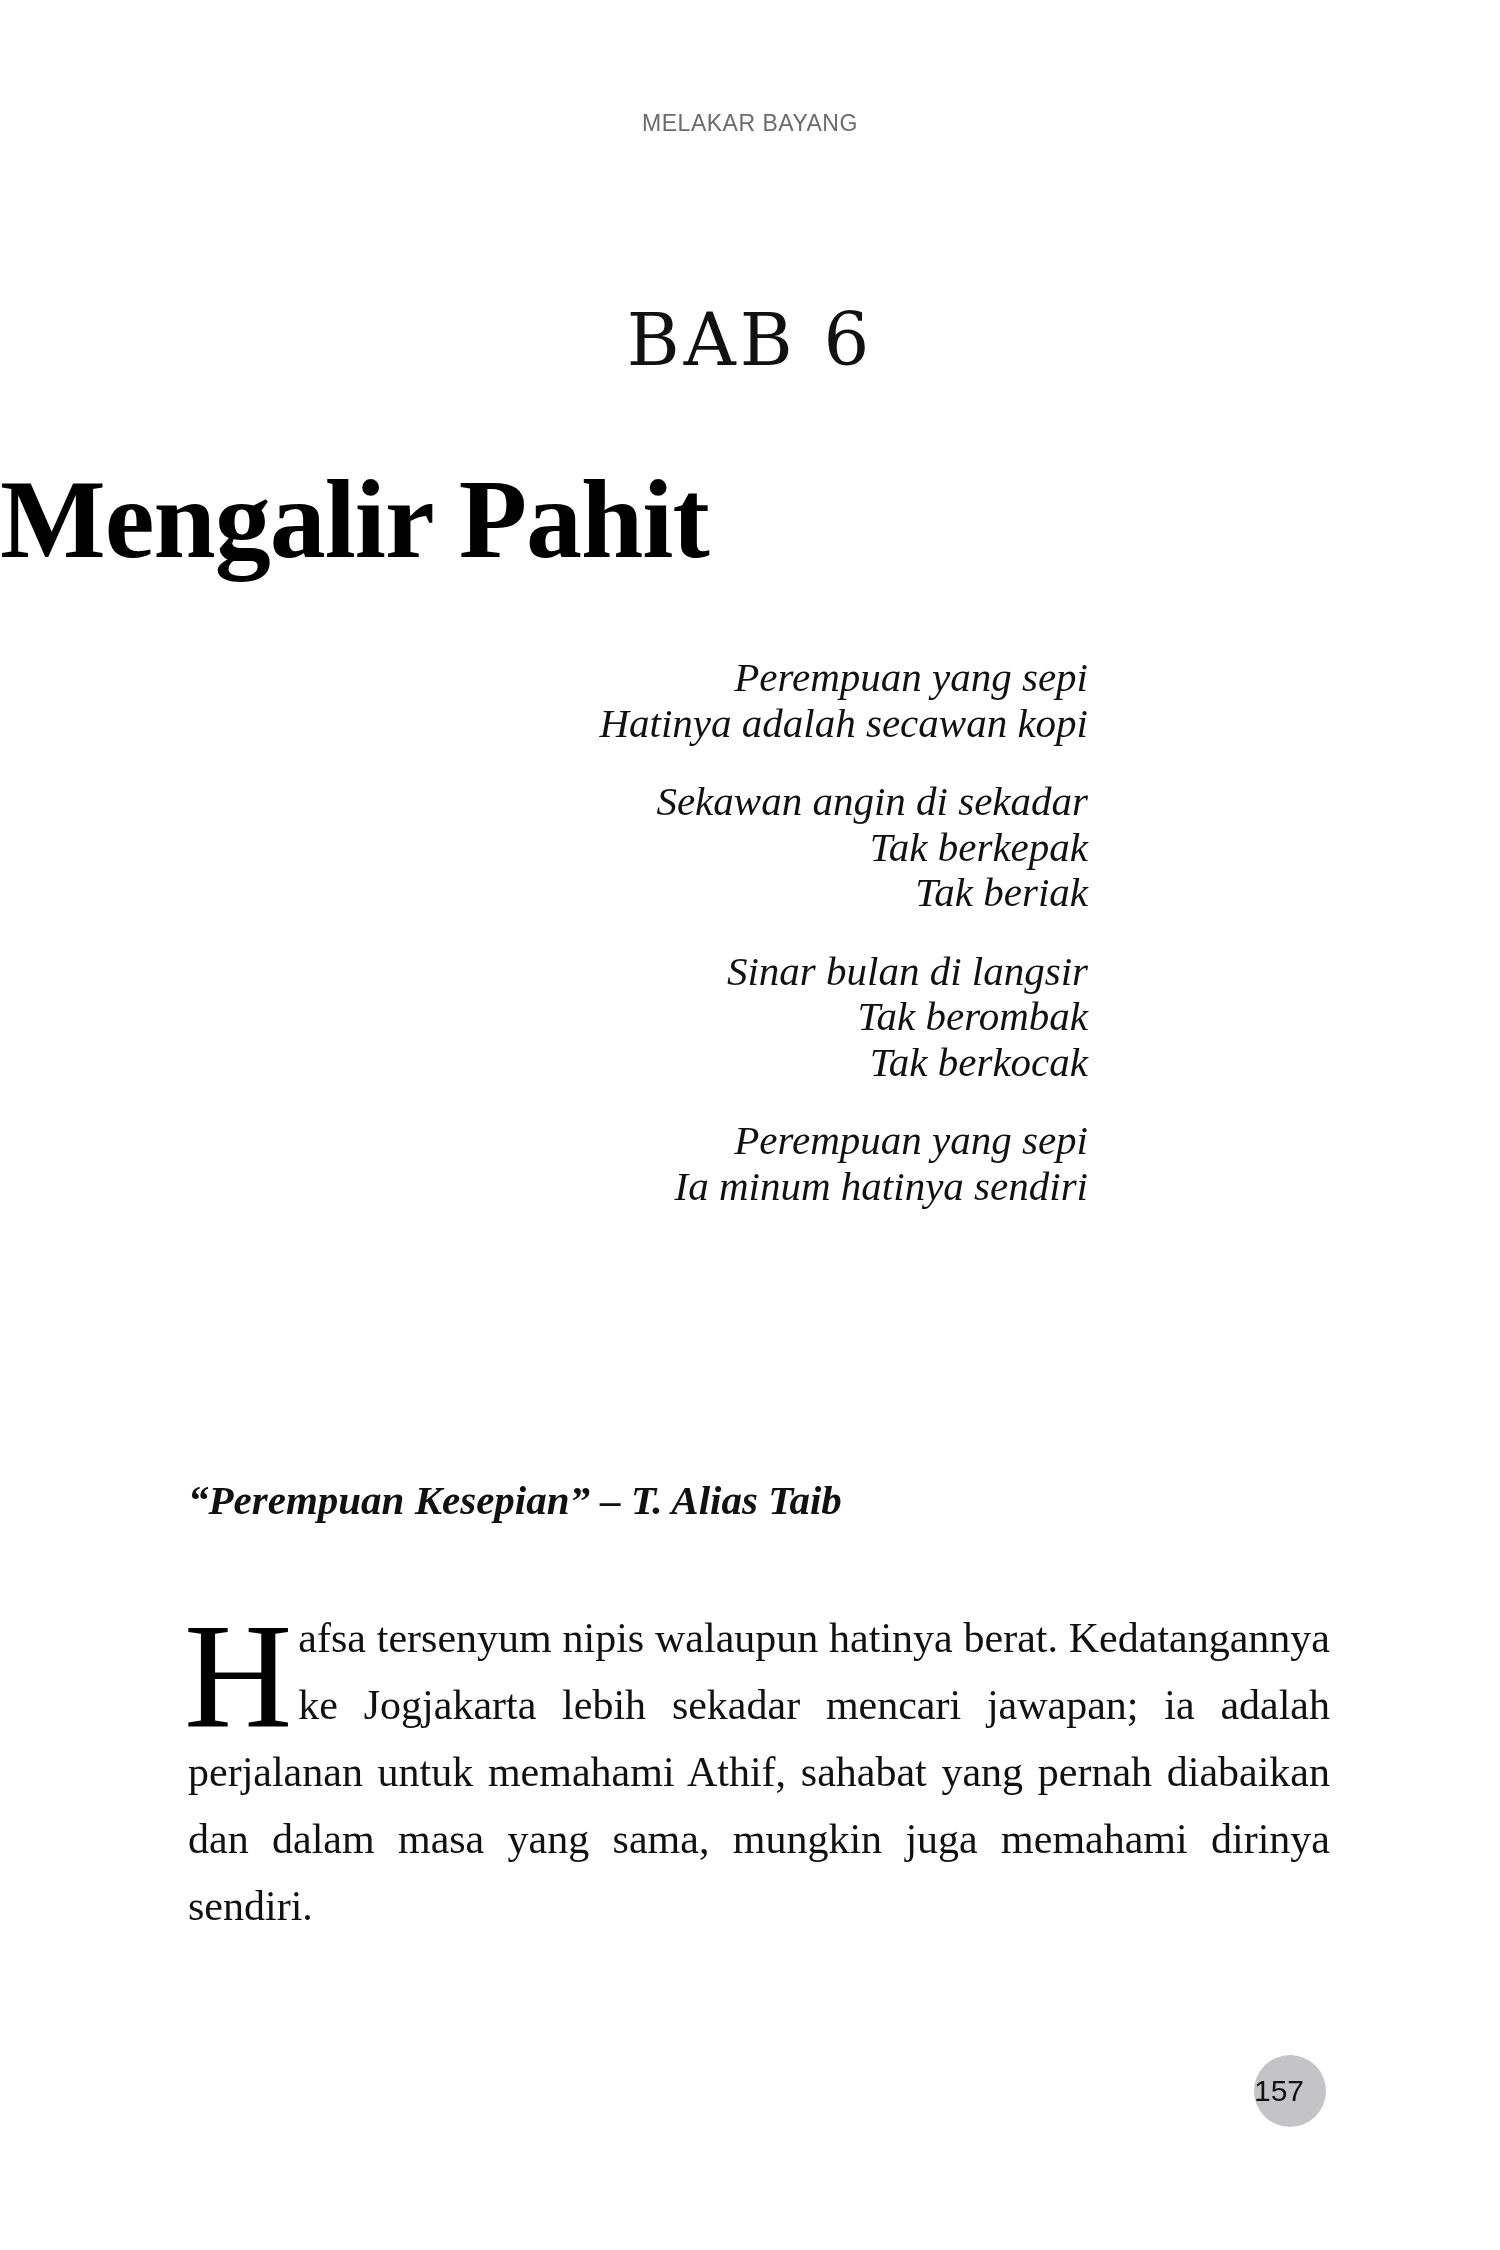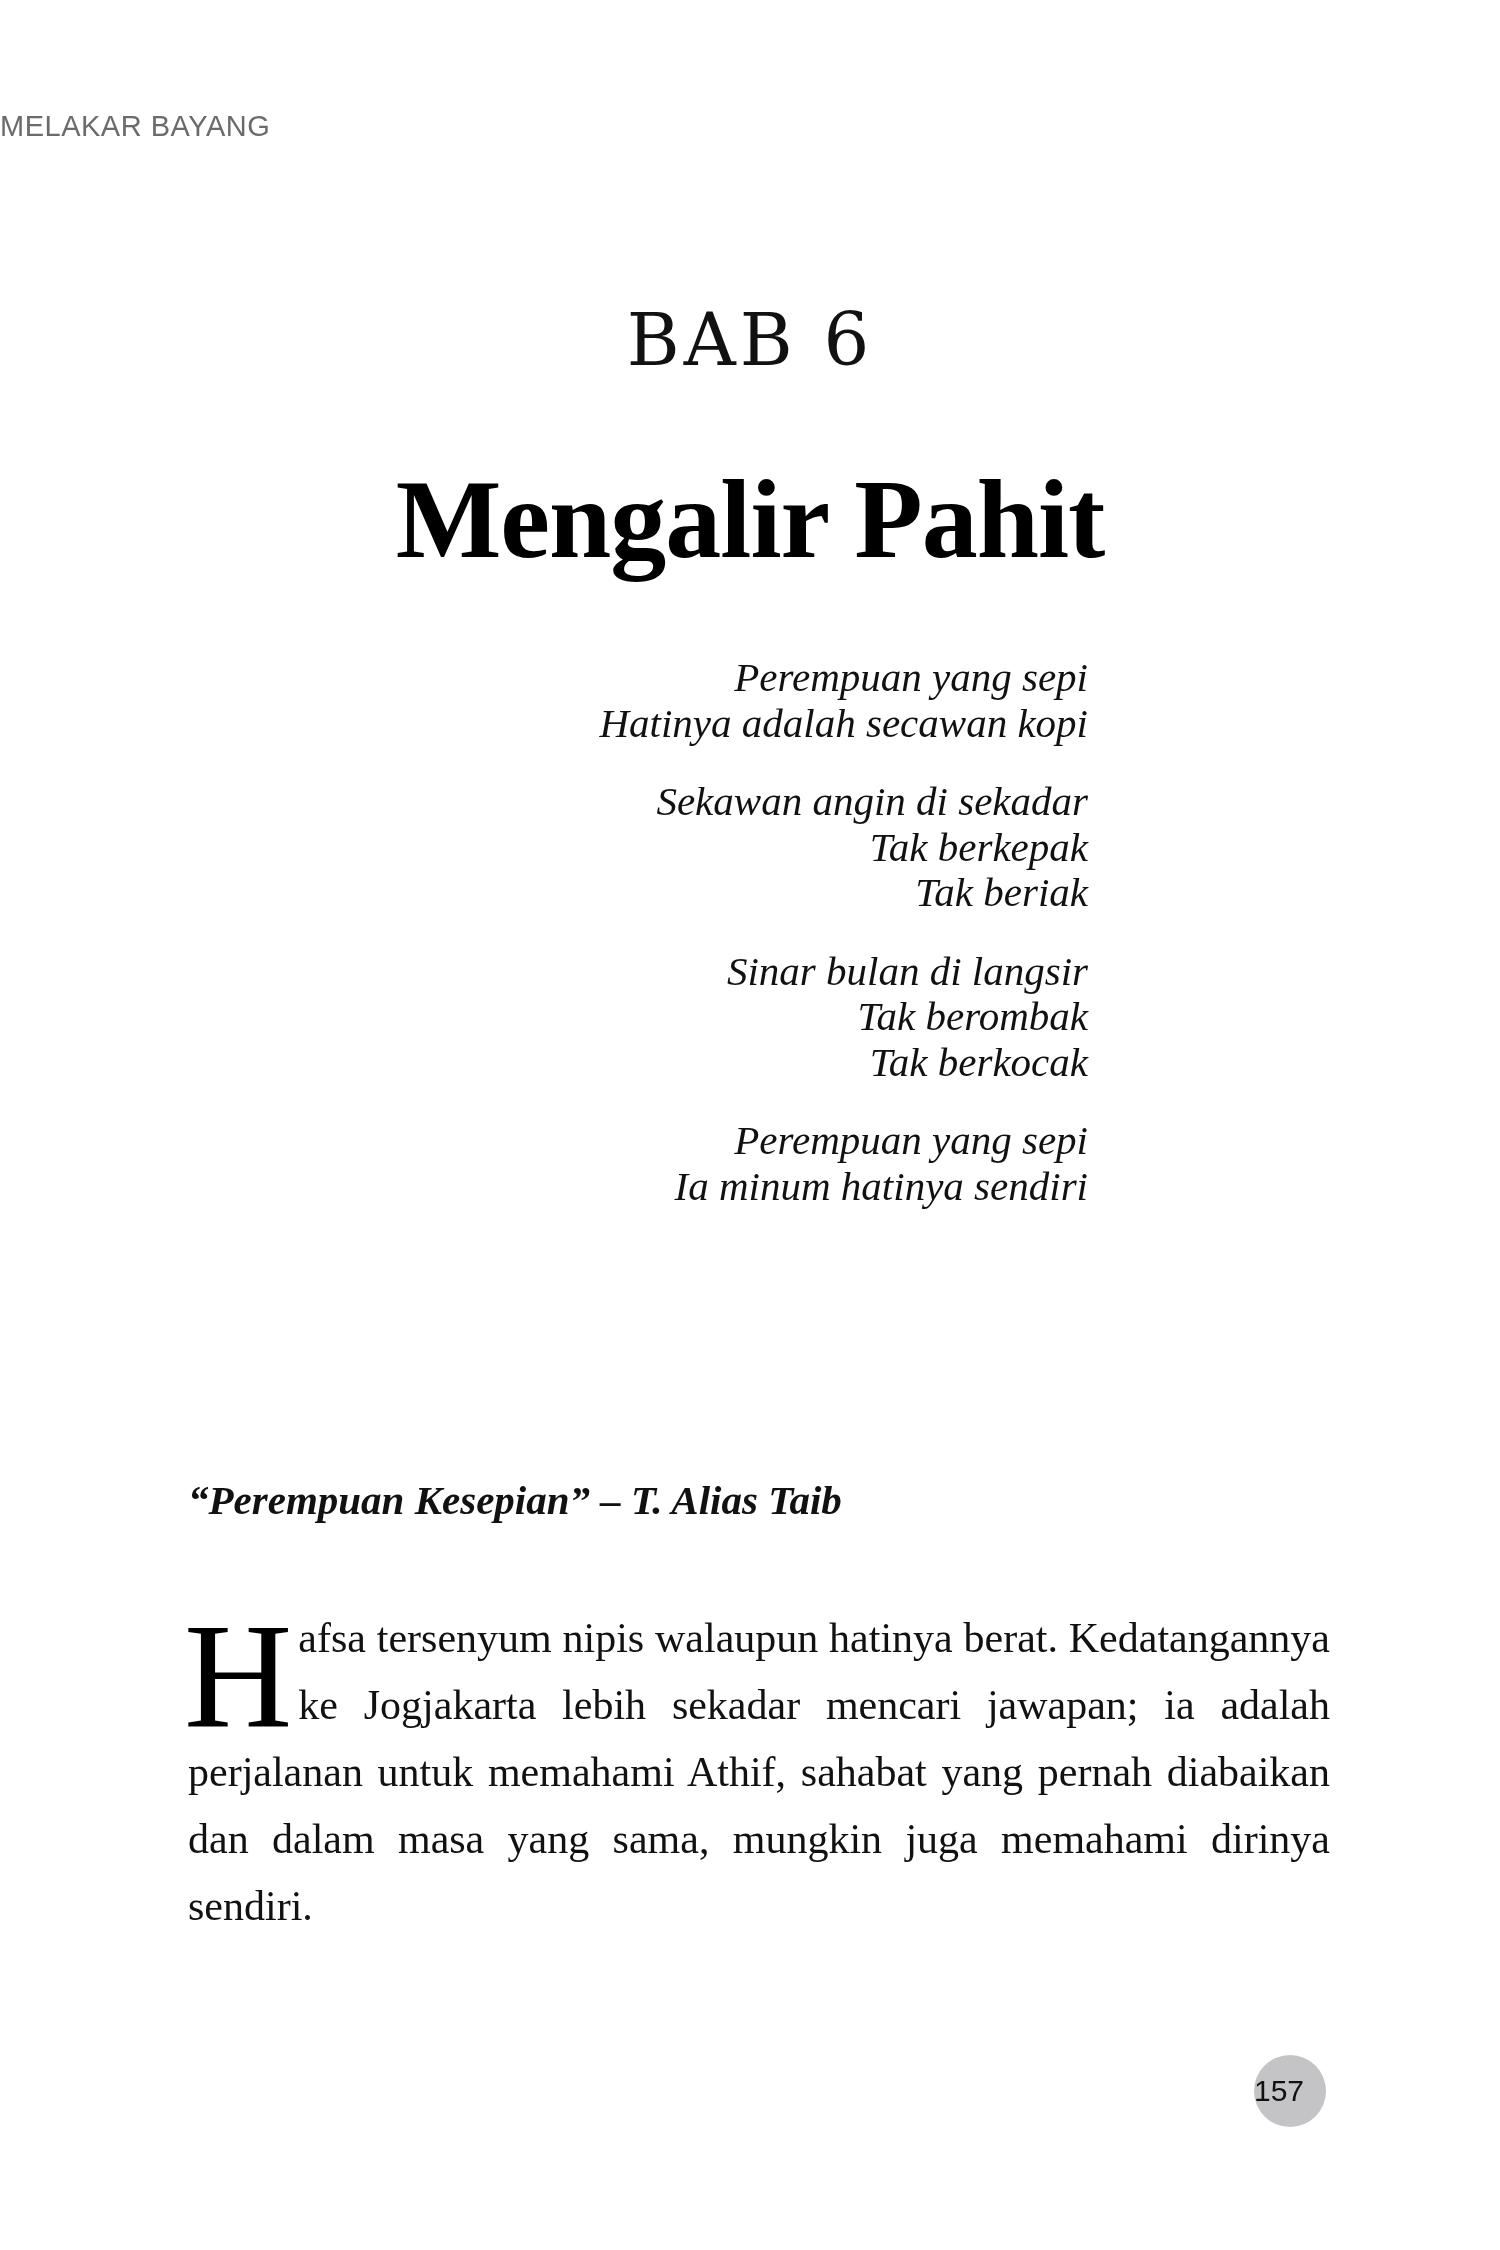--- a/index.html
+++ b/index.html
@@ -12,22 +12,23 @@
       height: 2250px;
       position: relative;
       overflow: hidden;
       color: #111111;
     }
     .running-header {
       position: absolute;
       top: 110px;
       left: 0;
       width: 1500px;
+      text-align: center;
       font-family: "Liberation Sans", sans-serif;
-      font-size: 29px;
+      font-size: 23px;
       letter-spacing: 0.5px;
       color: #6b6b6b;
       font-weight: normal;
     }
     .chapter-label {
       position: absolute;
       top: 298px;
       left: 0;
       width: 1500px;
       text-align: center;
@@ -35,21 +36,20 @@
       font-size: 72px;
       letter-spacing: 4px;
       color: #111111;
       font-weight: normal;
     }
     .chapter-title {
       position: absolute;
       top: 455px;
       left: 0;
       width: 1500px;
-      text-align: center;
       font-family: "Liberation Serif", serif;
       font-weight: bold;
       font-size: 112px;
       color: #000000;
       letter-spacing: -1px;
     }
     .poem {
       position: absolute;
       top: 655px;
       left: 188px;

